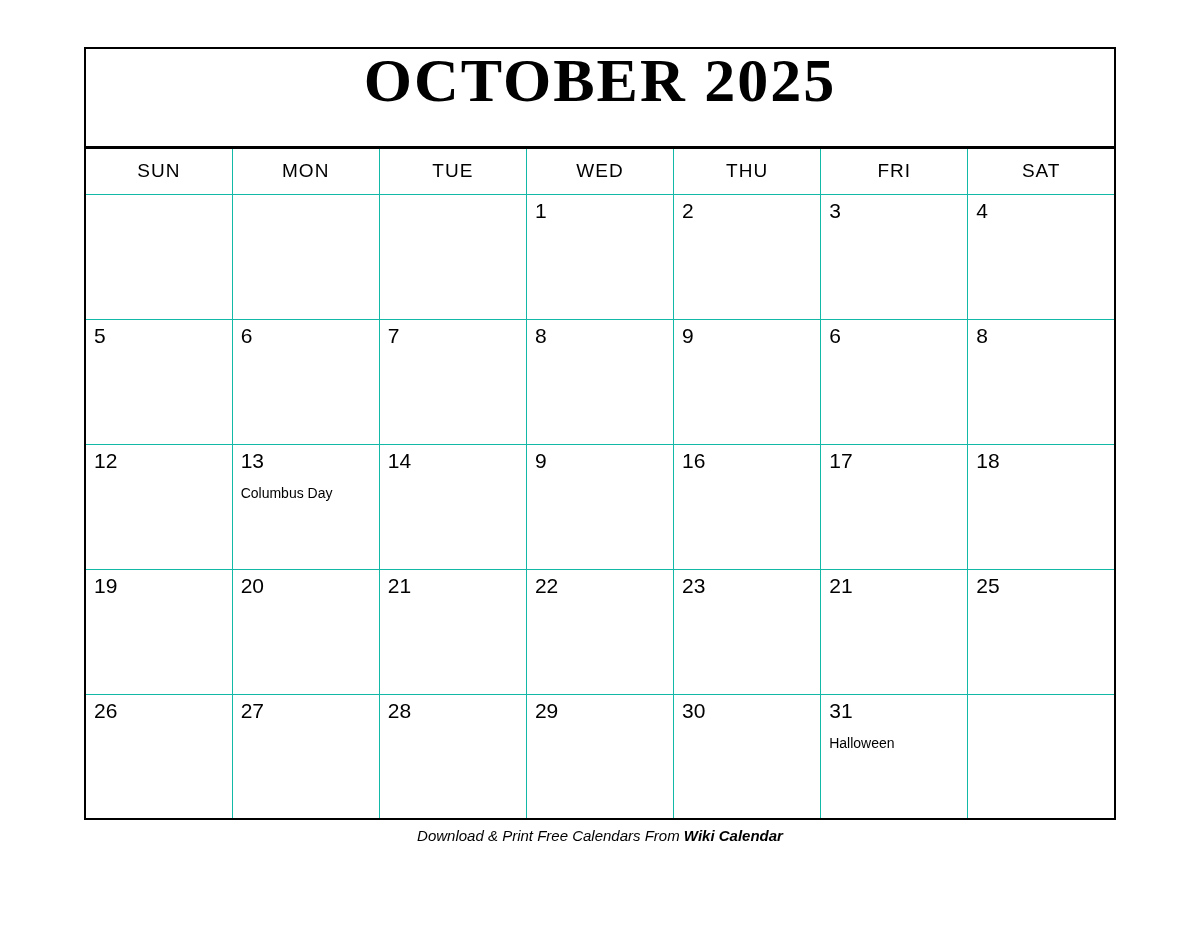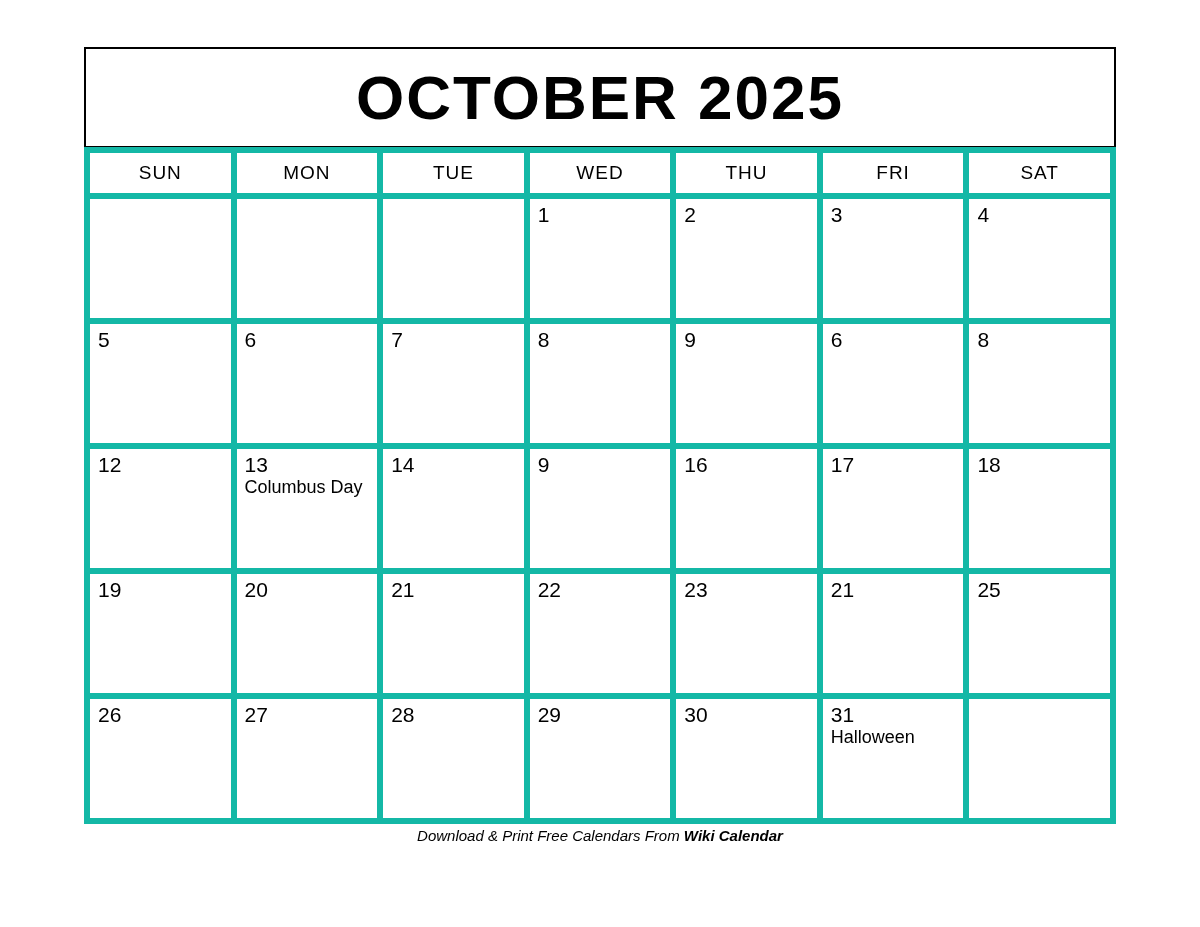--- a/index.html
+++ b/index.html
@@ -27,40 +27,40 @@
     left: 84px;
     top: 47px;
     width: 1032px;
   }
 
   .cal-title-row {
     border: 2px solid #000;
     border-bottom: 1px solid #000;
     height: 100px;
     display: flex;
-    align-items: center;
     justify-content: center;
     box-sizing: border-box;
+    font-family: Liberation Serif, serif;
   }
   .cal-title {
     font-size: 62px;
     font-weight: bold;
     letter-spacing: 2px;
     line-height: 1;
     white-space: nowrap;
   }
 
   table.cal {
     border-collapse: collapse;
     width: 1032px;
     table-layout: fixed;
   }
   table.cal th,
   table.cal td {
-    border: 6px solid #14b8a6;
+    border: 1px solid #14b8a6;
     box-sizing: border-box;
   }
   table.cal th {
     height: 46px;
     font-size: 19px;
     font-weight: normal;
     letter-spacing: 1px;
     text-align: center;
     vertical-align: middle;
   }
@@ -74,24 +74,24 @@
   table.cal {
     border: 2px solid #000;
   }
 
   .daynum {
     font-size: 21px;
     line-height: 1.1;
     display: block;
   }
   .event {
-    font-size: 18px;
+    font-size: 14px;
     line-height: 1.3;
     display: block;
-    margin-top: 0;
+    margin-top: 12px;
   }
   td.empty .daynum { visibility: hidden; }
 
   .footer {
     position: absolute;
     left: 0;
     right: 0;
     top: 827px;
     text-align: center;
     font-size: 15px;

